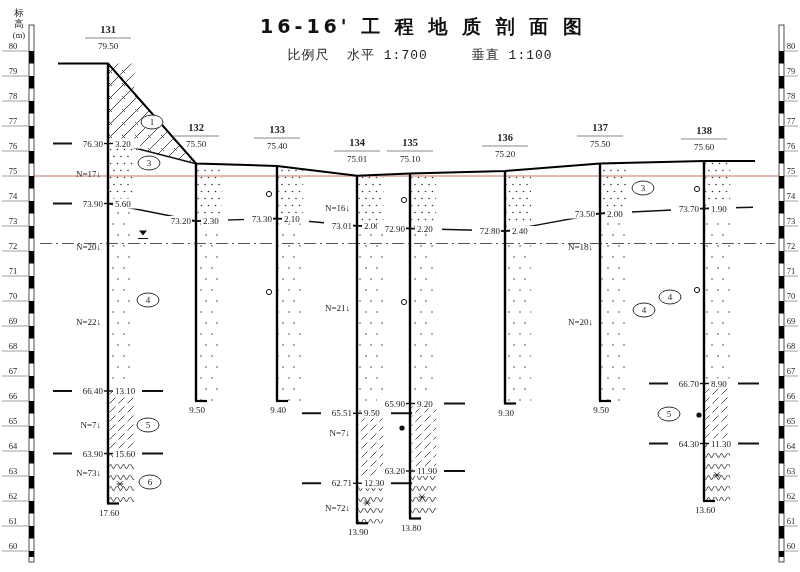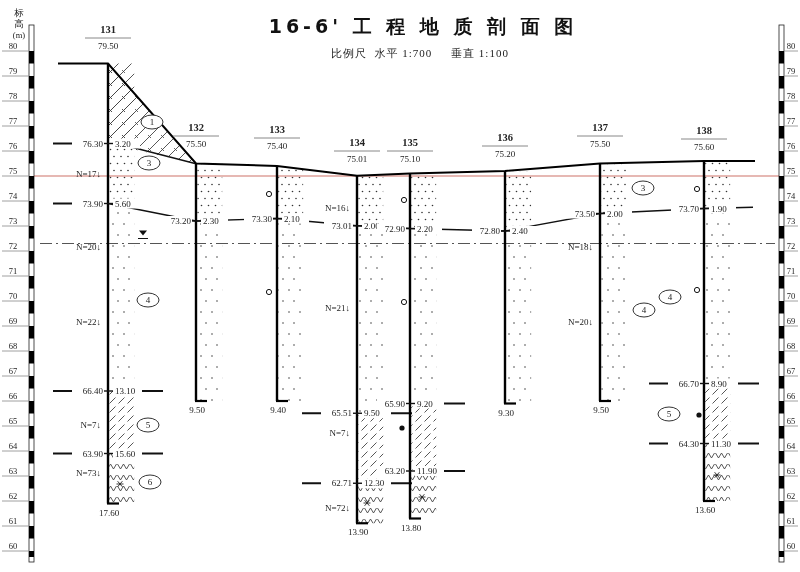--- a/index.html
+++ b/index.html
@@ -2,29 +2,29 @@
 <html><head>
 <meta charset="utf-8">
 <style>
   html,body{margin:0;padding:0;background:#fff;}
   .stage{position:relative;width:800px;height:572px;background:#fff;overflow:hidden;
          font-family:"Liberation Serif", serif;}
   .title{position:absolute;left:423px;top:14px;transform:translateX(-50%);
          font-family:"DejaVu Sans", sans-serif;font-weight:bold;font-size:19px;
          letter-spacing:4px;color:#111;white-space:pre;}
   .subtitle{position:absolute;left:420px;top:46px;transform:translateX(-50%);
-         font-family:Liberation Serif, serif;font-size:11px;color:#222;
+         font-family:Liberation Mono, monospace;font-size:13px;color:#222;
          letter-spacing:1px;white-space:pre;}
   svg text{font-family:"Liberation Serif","DejaVu Serif",serif;fill:#222;}
 </style>
 </head>
 <body>
 
 <div class="stage">
-  <div class="title">16-6' 工 程 地 质 剖 面 图</div>
+  <div class="title">16-16' 工 程 地 质 剖 面 图</div>
   <div class="subtitle">比例尺  水平 1:700     垂直 1:100</div>
 
   <svg id="profile" width="800" height="572" viewBox="0 0 800 572">
     <defs>
       <pattern id="p-dots" patternUnits="userSpaceOnUse" width="7" height="14">
         <circle cx="2" cy="2.5" r="0.8" fill="#333"></circle>
         <circle cx="5.5" cy="9.5" r="0.8" fill="#333"></circle>
       </pattern>
       <pattern id="p-sparse" patternUnits="userSpaceOnUse" width="11" height="22">
         <circle cx="3" cy="4" r="0.8" fill="#444"></circle>

